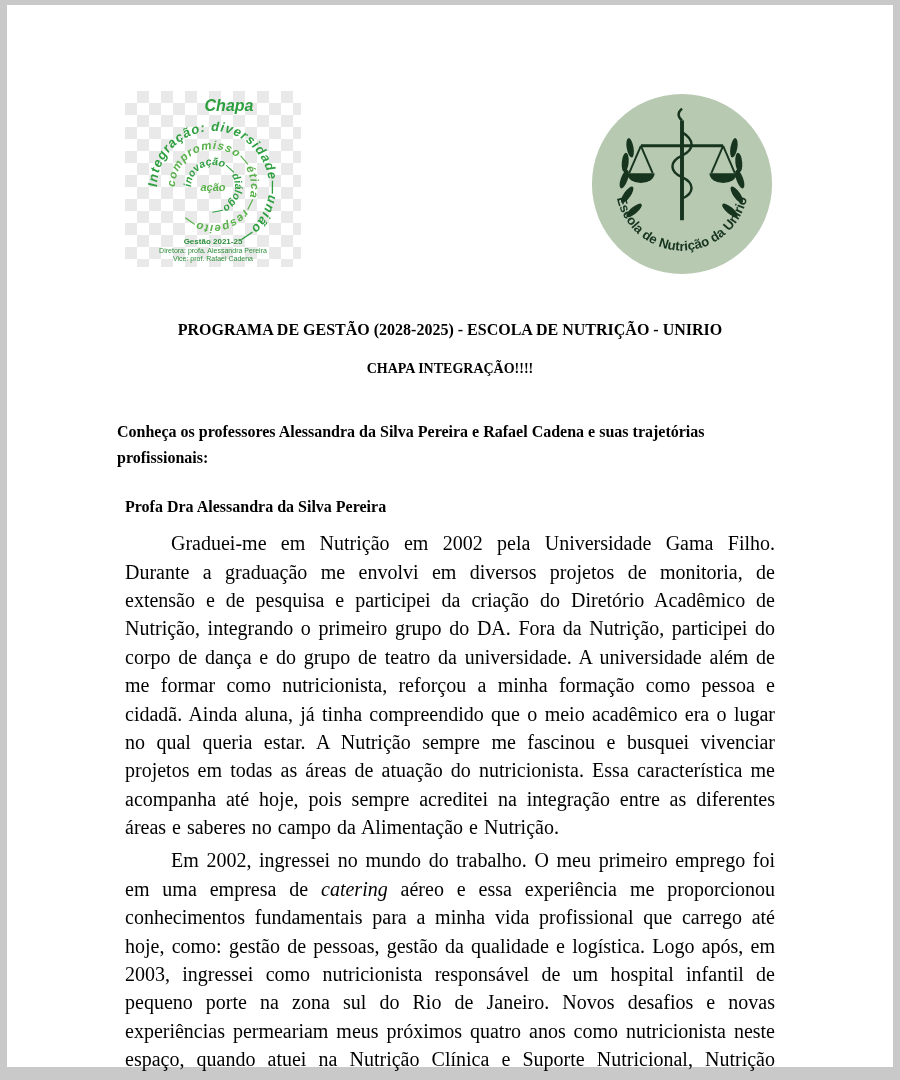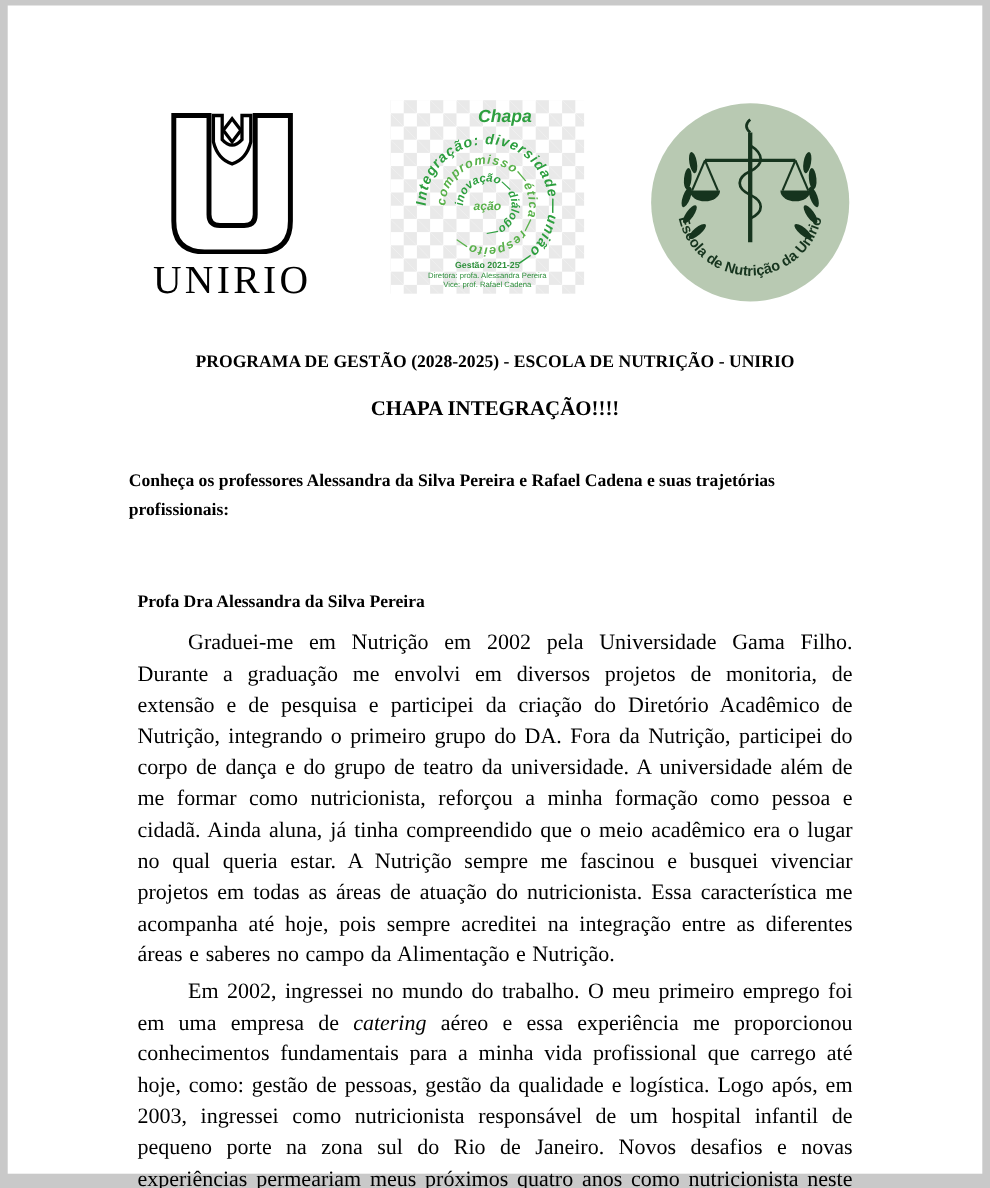--- a/index.html
+++ b/index.html
@@ -31,51 +31,43 @@
     background-image:
       linear-gradient(45deg, #e9e9e9 25%, transparent 25%, transparent 75%, #e9e9e9 75%),
       linear-gradient(45deg, #e9e9e9 25%, transparent 25%, transparent 75%, #e9e9e9 75%);
     background-size: 24px 24px;
     background-position: 0 0, 12px 12px;
   }
   .logo-chapa svg { position: absolute; left: 0; top: 0; }
   .logo-escola { width: 186px; height: 186px; }
   
   .doc-title    { margin: 44px 0 0; text-align: center; font-weight: bold; font-size: 16px; }
-  .doc-subtitle { margin: 22px 0 0; text-align: center; font-weight: bold; font-size: 19px; }
+  .doc-subtitle { margin: 22px 0 0; text-align: center; font-weight: bold; font-size: 14px; }
   .doc-intro    { margin: 42px -8px 0; font-weight: bold; font-size: 16px; line-height: 1.6; }
-  .section-heading { margin: 63px 0 0; font-weight: bold; font-size: 16px; }
+  .section-heading { margin: 28px 0 0; font-weight: bold; font-size: 16px; }
   .body-par {
     margin: 13px 0 0;
     text-align: justify;
     text-indent: 46px;
     font-size: 20px;
     line-height: 1.42;
     word-spacing: 1px;
   }
   .body-par + .body-par { margin-top: 5px; }
   .body-par em { font-style: italic; }
   
   .spiral-text  { font-family: "Liberation Sans", sans-serif; font-style: italic; font-weight: bold; }
 </style>
 </head>
 <body>
 
 <div class="page">
 
   <div class="logos-row">
 
-    <div class="logo-unirio">
-      <svg width="150" height="132" viewBox="0 0 150 132">
-        <path d="M 22,6 L 54,6 L 54,96 Q 54,106 64,106 L 86,106 Q 96,106 96,96 L 96,6 L 128,6 L 128,102 Q 128,130 100,130 L 50,130 Q 22,130 22,102 Z" fill="none" stroke="#000" stroke-width="4.5"></path>
-        <path d="M 58,6 L 66,6 L 66,28 Q 75,38 84,28 L 84,6 L 92,6 L 92,30 Q 88,46 75,50 Q 62,46 58,30 Z" fill="none" stroke="#000" stroke-width="3"></path>
-        <path d="M 75,9 L 83,19.5 L 75,30 L 67,19.5 Z" fill="none" stroke="#000" stroke-width="3"></path>
-      </svg>
-      <div class="unirio-word">UNIRIO</div>
-    </div>
 
     <div class="logo-chapa">
       <svg width="176" height="176" viewBox="0 0 176 176">
         <defs>
           <path id="ringOuter" d="M 32,96 A 56,56 0 1 1 144,96 A 56,56 0 1 1 32,96" fill="none"></path>
           <path id="ringMiddle" d="M 50,96 A 38,38 0 1 1 126,96 A 38,38 0 1 1 50,96" fill="none"></path>
           <path id="ringInner" d="M 66,96 A 22,22 0 1 1 110,96 A 22,22 0 1 1 66,96" fill="none"></path>
         </defs>
         <text class="spiral-text" x="104" y="20" font-size="16" fill="#2d9f3f" text-anchor="middle">Chapa</text>
         <text class="spiral-text" font-size="13" fill="#2d9f3f" letter-spacing="1">

